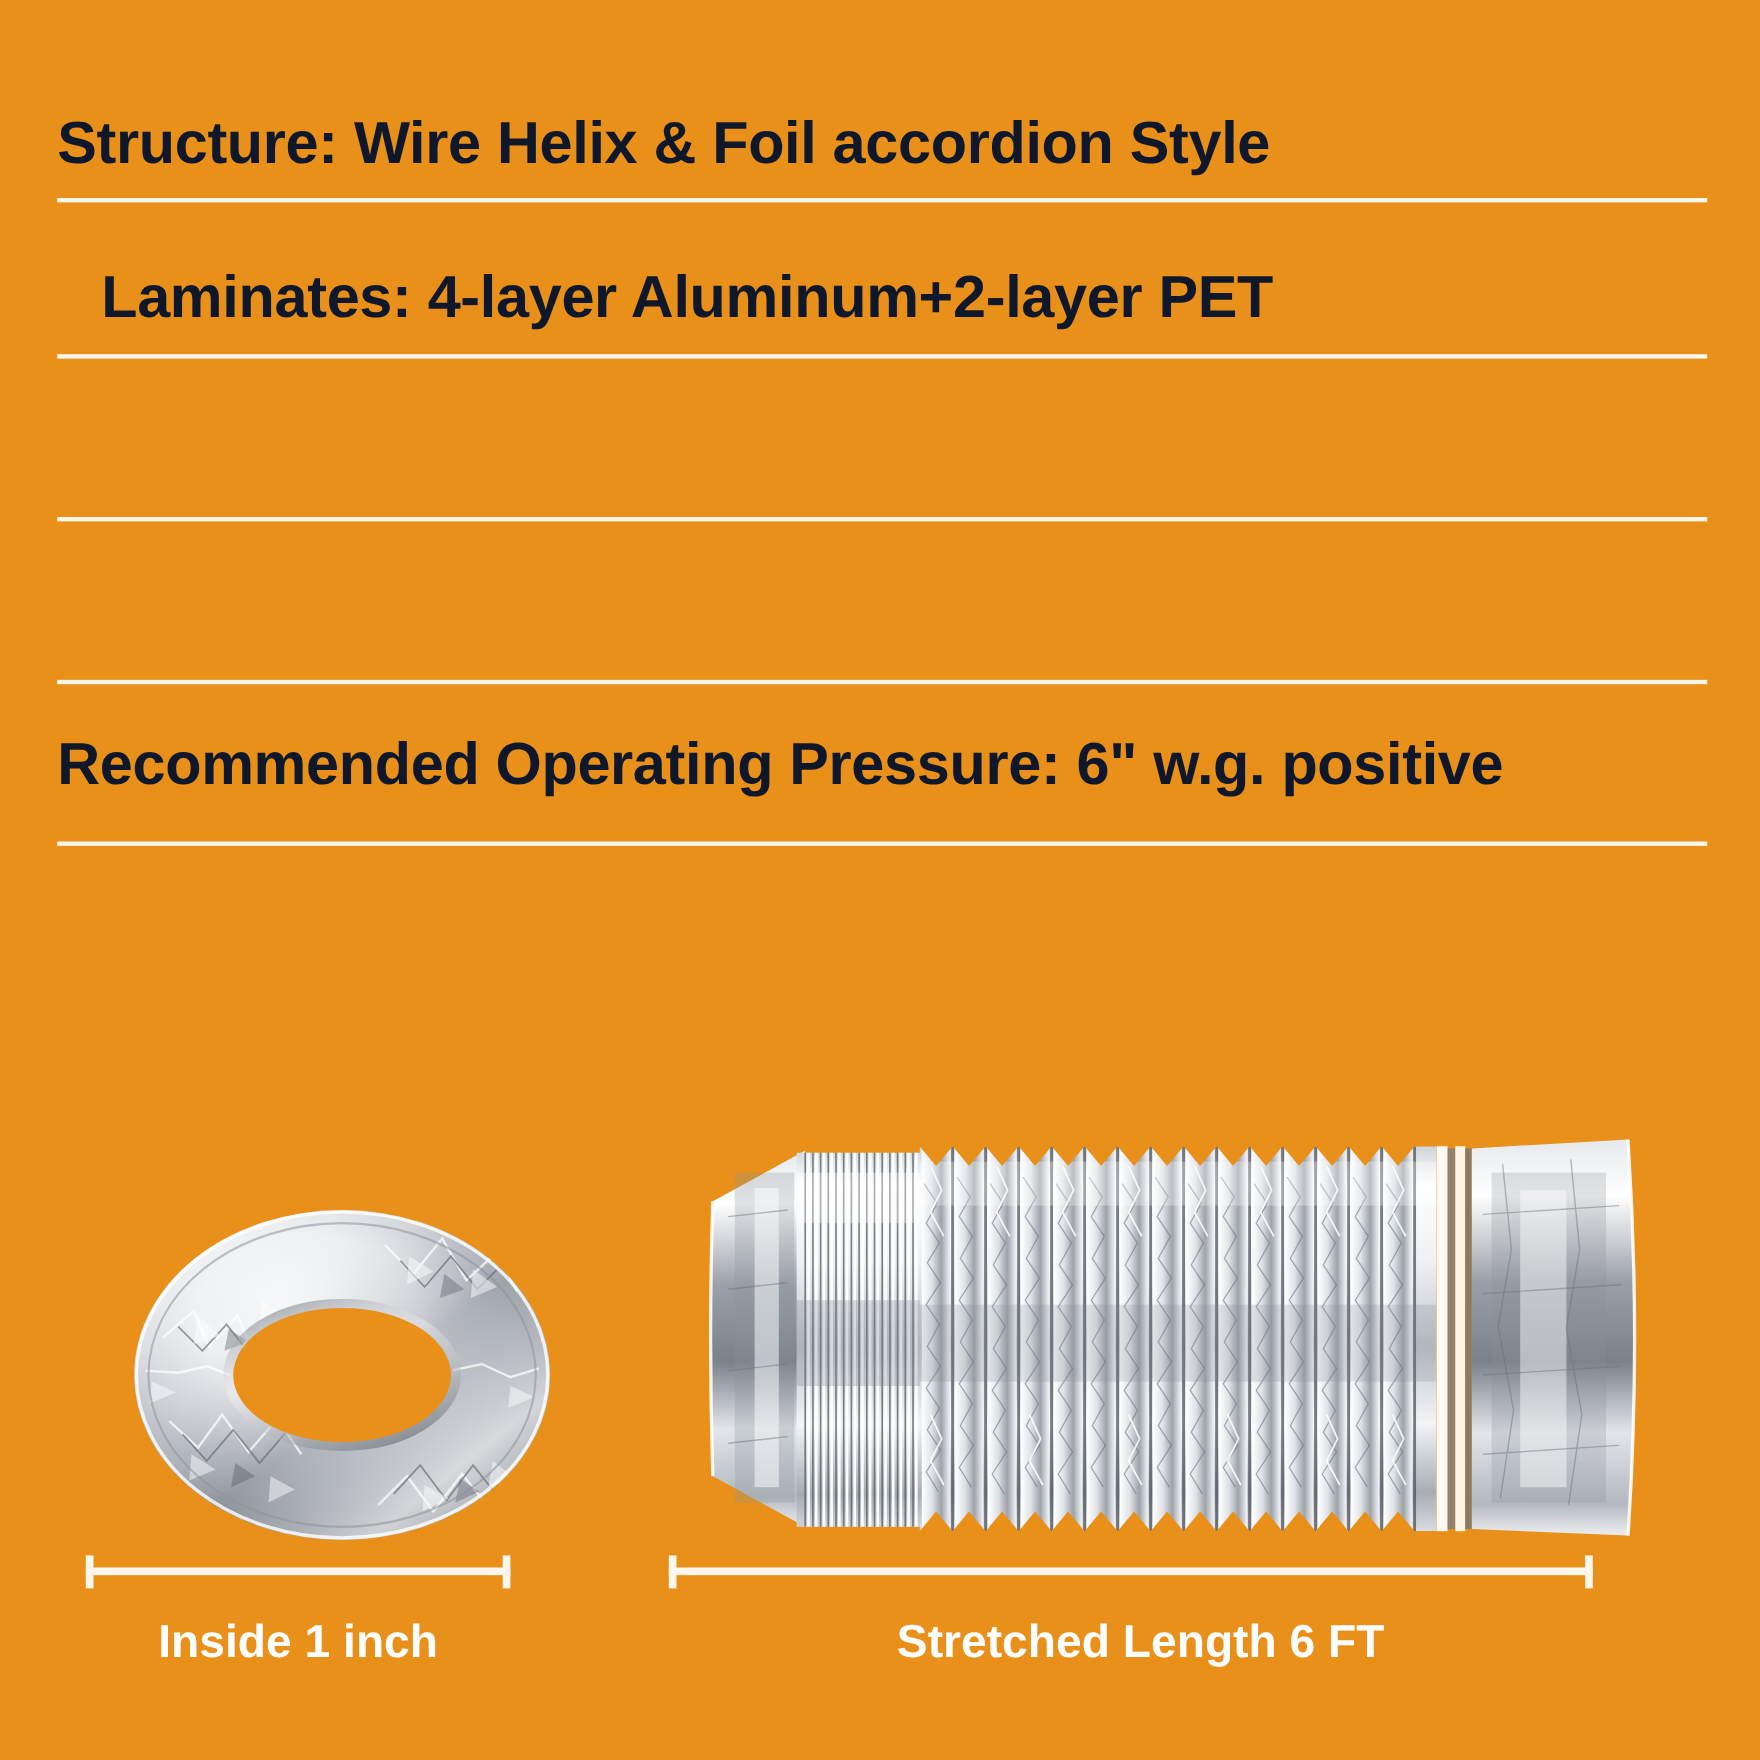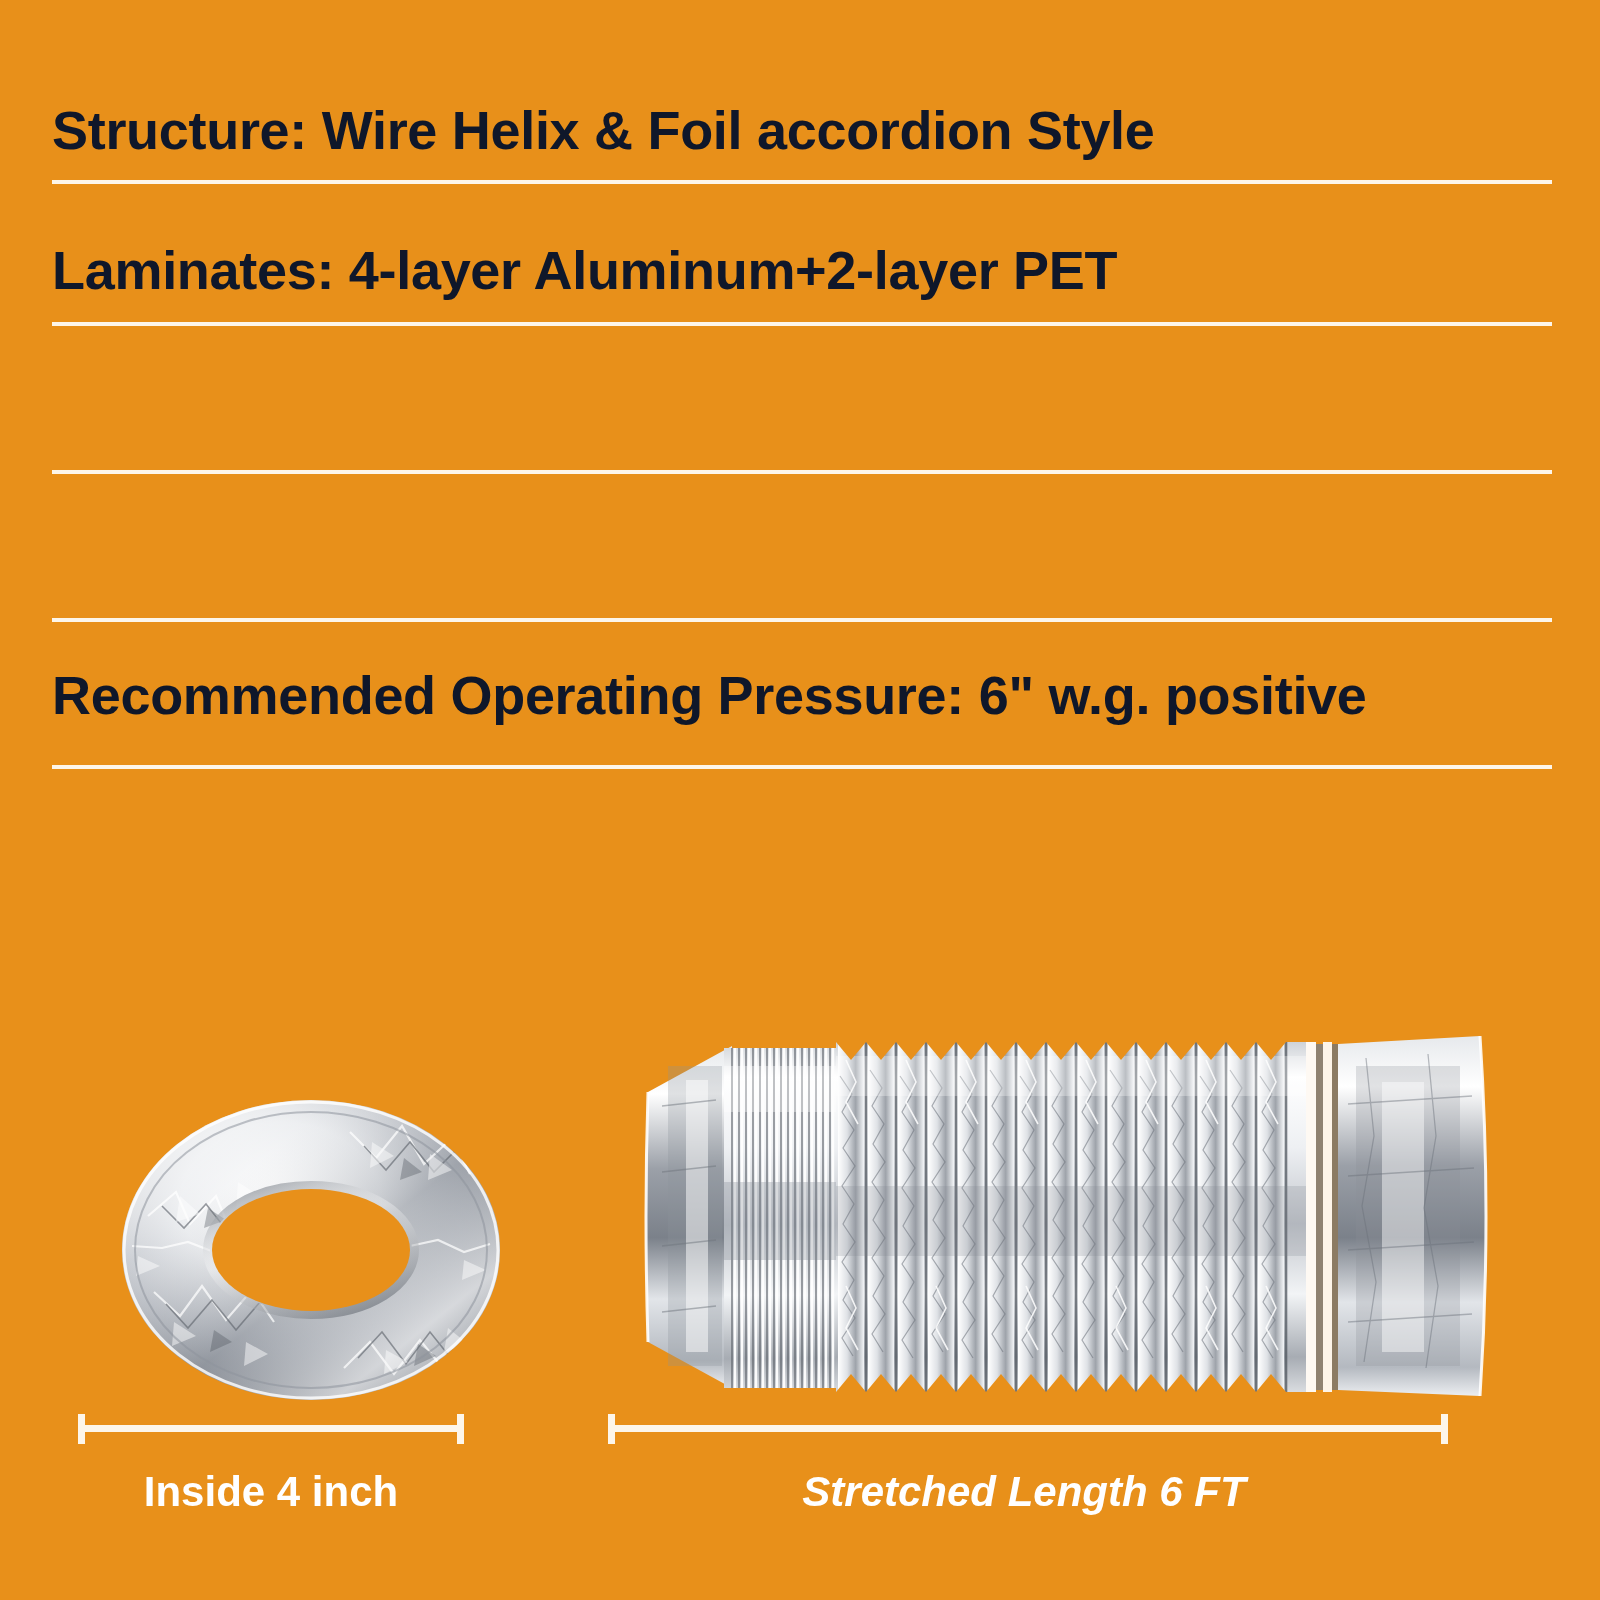--- a/index.html
+++ b/index.html
@@ -47,21 +47,21 @@
   }
   .divider {
     position: absolute;
     left: 52px;
     width: 1500px;
     height: 4px;
     background: #fdf6ea;
   }
 
   .row-0 { top: 80px; }
-  .row-1 { top: 220px; }
+  .row-1 { top: 220px; margin-left: 40px; }
   .row-2 { top: 360px; }
   .row-3 { top: 500px; }
   .row-4 { top: 645px; }
 
   .div-0 { top: 180px; }
   .div-1 { top: 322px; }
   .div-2 { top: 470px; }
   .div-3 { top: 618px; }
   .div-4 { top: 765px; }
 
@@ -140,24 +140,23 @@
     font-weight: bold;
     text-align: center;
     white-space: nowrap;
   }
   #caption-inside {
     left: 78px;
     top: 1468px;
     width: 386px;
   }
   #caption-length {
-    left: 604px;
+    left: 617px;
     top: 1468px;
     width: 840px;
-    font-style: italic;
   }
 </style>
 </head>
 <body>
 
 <section id="spec-list">
 
   <div class="spec-row row-0">
     <span class="spec-text">Structure: Wire Helix &amp; Foil accordion Style</span>
   </div>
@@ -443,19 +442,19 @@
       </g>
     </svg>
   </figure>
 
 </section>
 
 <div class="dim-line" id="dim-inside">
   <span class="dim-tick left"></span>
   <span class="dim-tick right"></span>
 </div>
-<div class="caption" id="caption-inside">Inside 4 inch</div>
+<div class="caption" id="caption-inside">Inside 1 inch</div>
 
 <div class="dim-line" id="dim-length">
   <span class="dim-tick left"></span>
   <span class="dim-tick right"></span>
 </div>
 <div class="caption" id="caption-length">Stretched Length 6 FT</div>
 
 </body></html>

